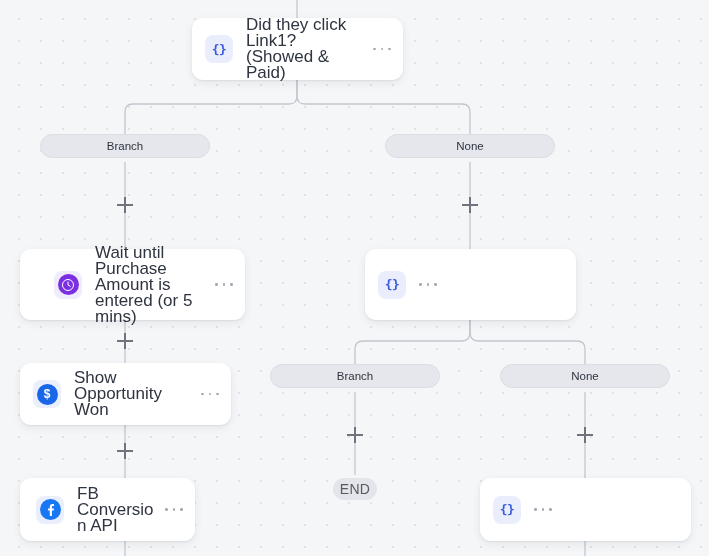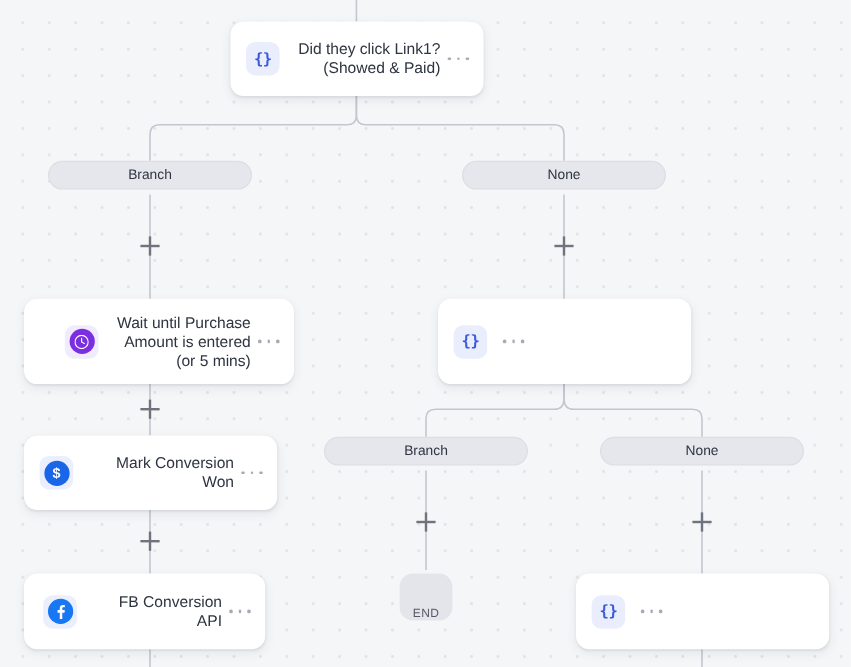--- a/index.html
+++ b/index.html
@@ -86,26 +86,25 @@
   .dot-fb     { background: #1877f2; }
   .dot-icon .glyph {
     color: #ffffff;
     font-size: 12px;
     font-weight: 700;
     line-height: 1;
   }
 
   .node-label {
     flex: 1 1 auto;
-    font-size: 13px;
+    font-size: 17px;
     line-height: 16px;
     color: #2e3440;
     padding-right: 6px;
     word-break: break-word;
-    text-align: right;
   }
 
   .ellipsis {
     flex: 0 0 auto;
     width: 18px;
     display: flex;
     align-items: center;
     justify-content: space-between;
     cursor: pointer;
   }
@@ -125,27 +124,27 @@
     border-radius: 14px;
     display: flex;
     align-items: center;
     justify-content: center;
     font-size: 11.5px;
     color: #2e3440;
     cursor: pointer;
   }
   .pill-end {
     position: absolute;
-    height: 39px;
+    height: 22px;
     background: #e3e5ea;
     border-radius: 11px;
     display: flex;
-    align-items: flex-end;
+    align-items: center;
     justify-content: center;
-    font-size: 10px;
+    font-size: 14px;
     color: #555b66;
     letter-spacing: .3px;
     cursor: pointer;
   }
 </style>
 </head>
 <body>
 
 <div id="canvas">
 
@@ -227,21 +226,21 @@
   </div>
 
   <div class="plus" style="left:125px; top:341px;"></div>
 
   <div class="node" style="left:20px; top:363px; width:211px; height:62px;">
     <div class="badge badge-softblue">
       <div class="dot-icon dot-blue">
         <span class="glyph">$</span>
       </div>
     </div>
-    <div class="node-label">Mark Conversion Won</div>
+    <div class="node-label">Show Opportunity Won</div>
     <div class="ellipsis">
       <i></i>
         <i></i>
         <i></i>
     </div>
   </div>
 
   <div class="pill" style="left:270px; top:364px; width:170px;">
     <span>Branch</span>
   </div>
@@ -250,21 +249,21 @@
   </div>
 
   <div class="plus" style="left:355px; top:435px;"></div>
   <div class="plus" style="left:585px; top:435px;"></div>
   <div class="plus" style="left:125px; top:451px;"></div>
 
   <div class="pill-end" style="left:333px; top:478px; width:44px;">
     <span>END</span>
   </div>
 
-  <div class="node" style="left:20px; top:478px; width:201px; height:63px;padding-left:16px;">
+  <div class="node" style="left:20px; top:478px; width:175px; height:63px;padding-left:16px;">
     <div class="badge badge-softblue">
       <div class="dot-icon dot-fb">
         <svg width="13" height="13" viewBox="0 0 24 24">
           <path d="M14.6 24V13.9h3.4l.5-3.9h-3.9V7.5c0-1.1.3-1.9 1.9-1.9h2V2.1C18.2 2.1 17 2 15.6 2c-2.9 0-4.9 1.8-4.9 5.1V10H7.3v3.9h3.4V24z" fill="#ffffff"></path>
         </svg>
       </div>
     </div>
     <div class="node-label">FB Conversion API</div>
     <div class="ellipsis">
       <i></i>

